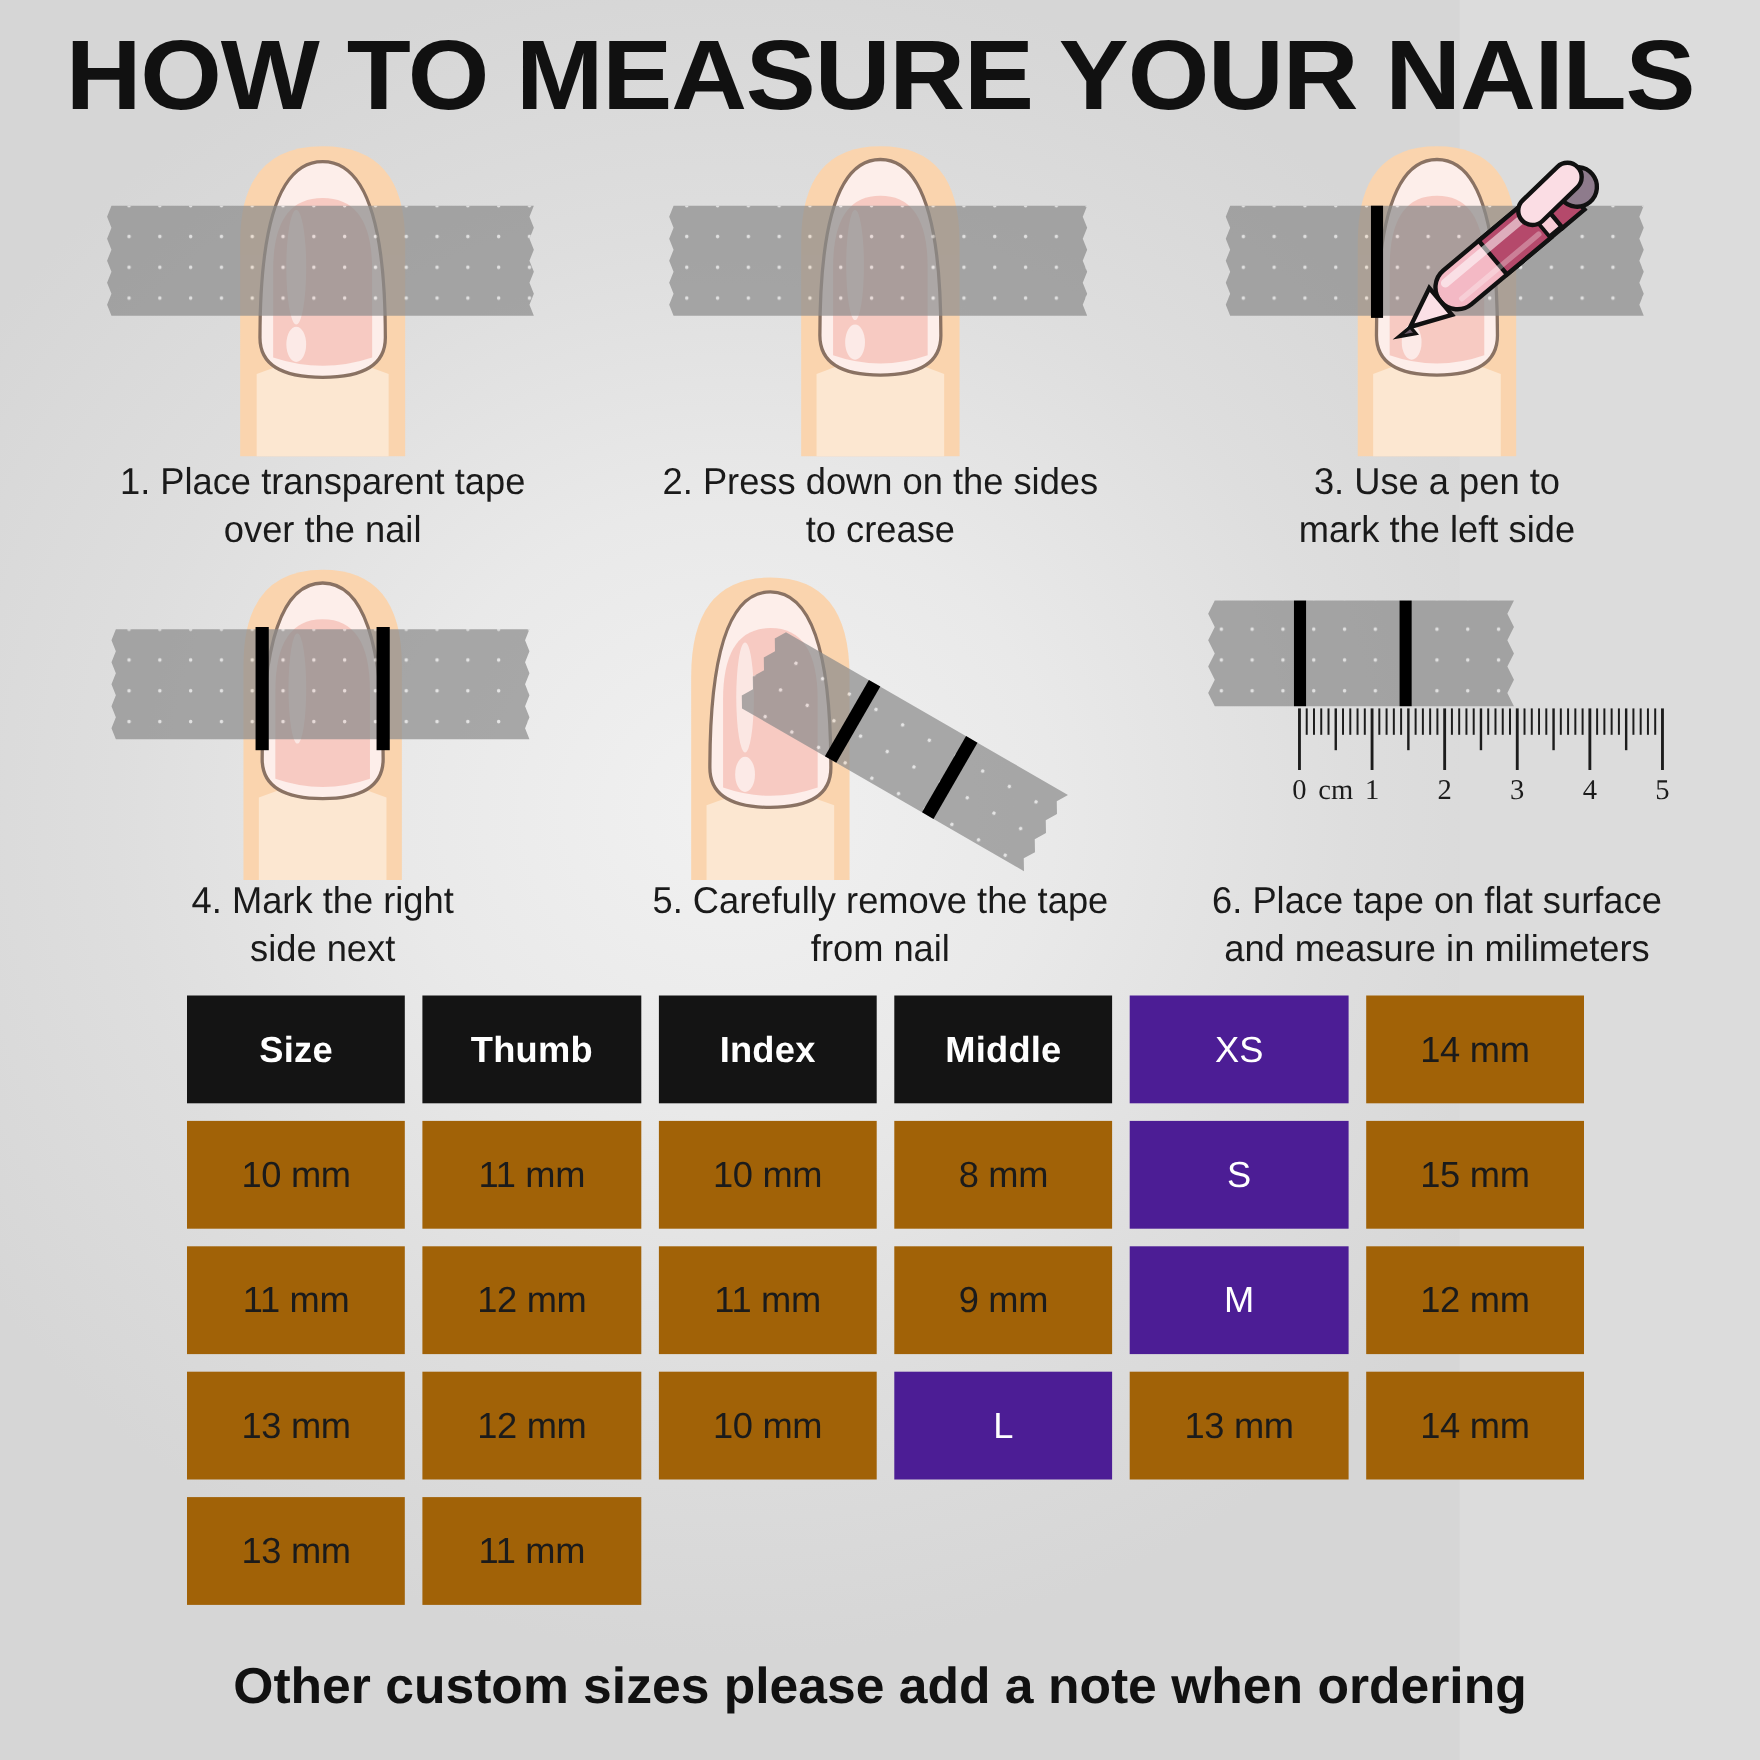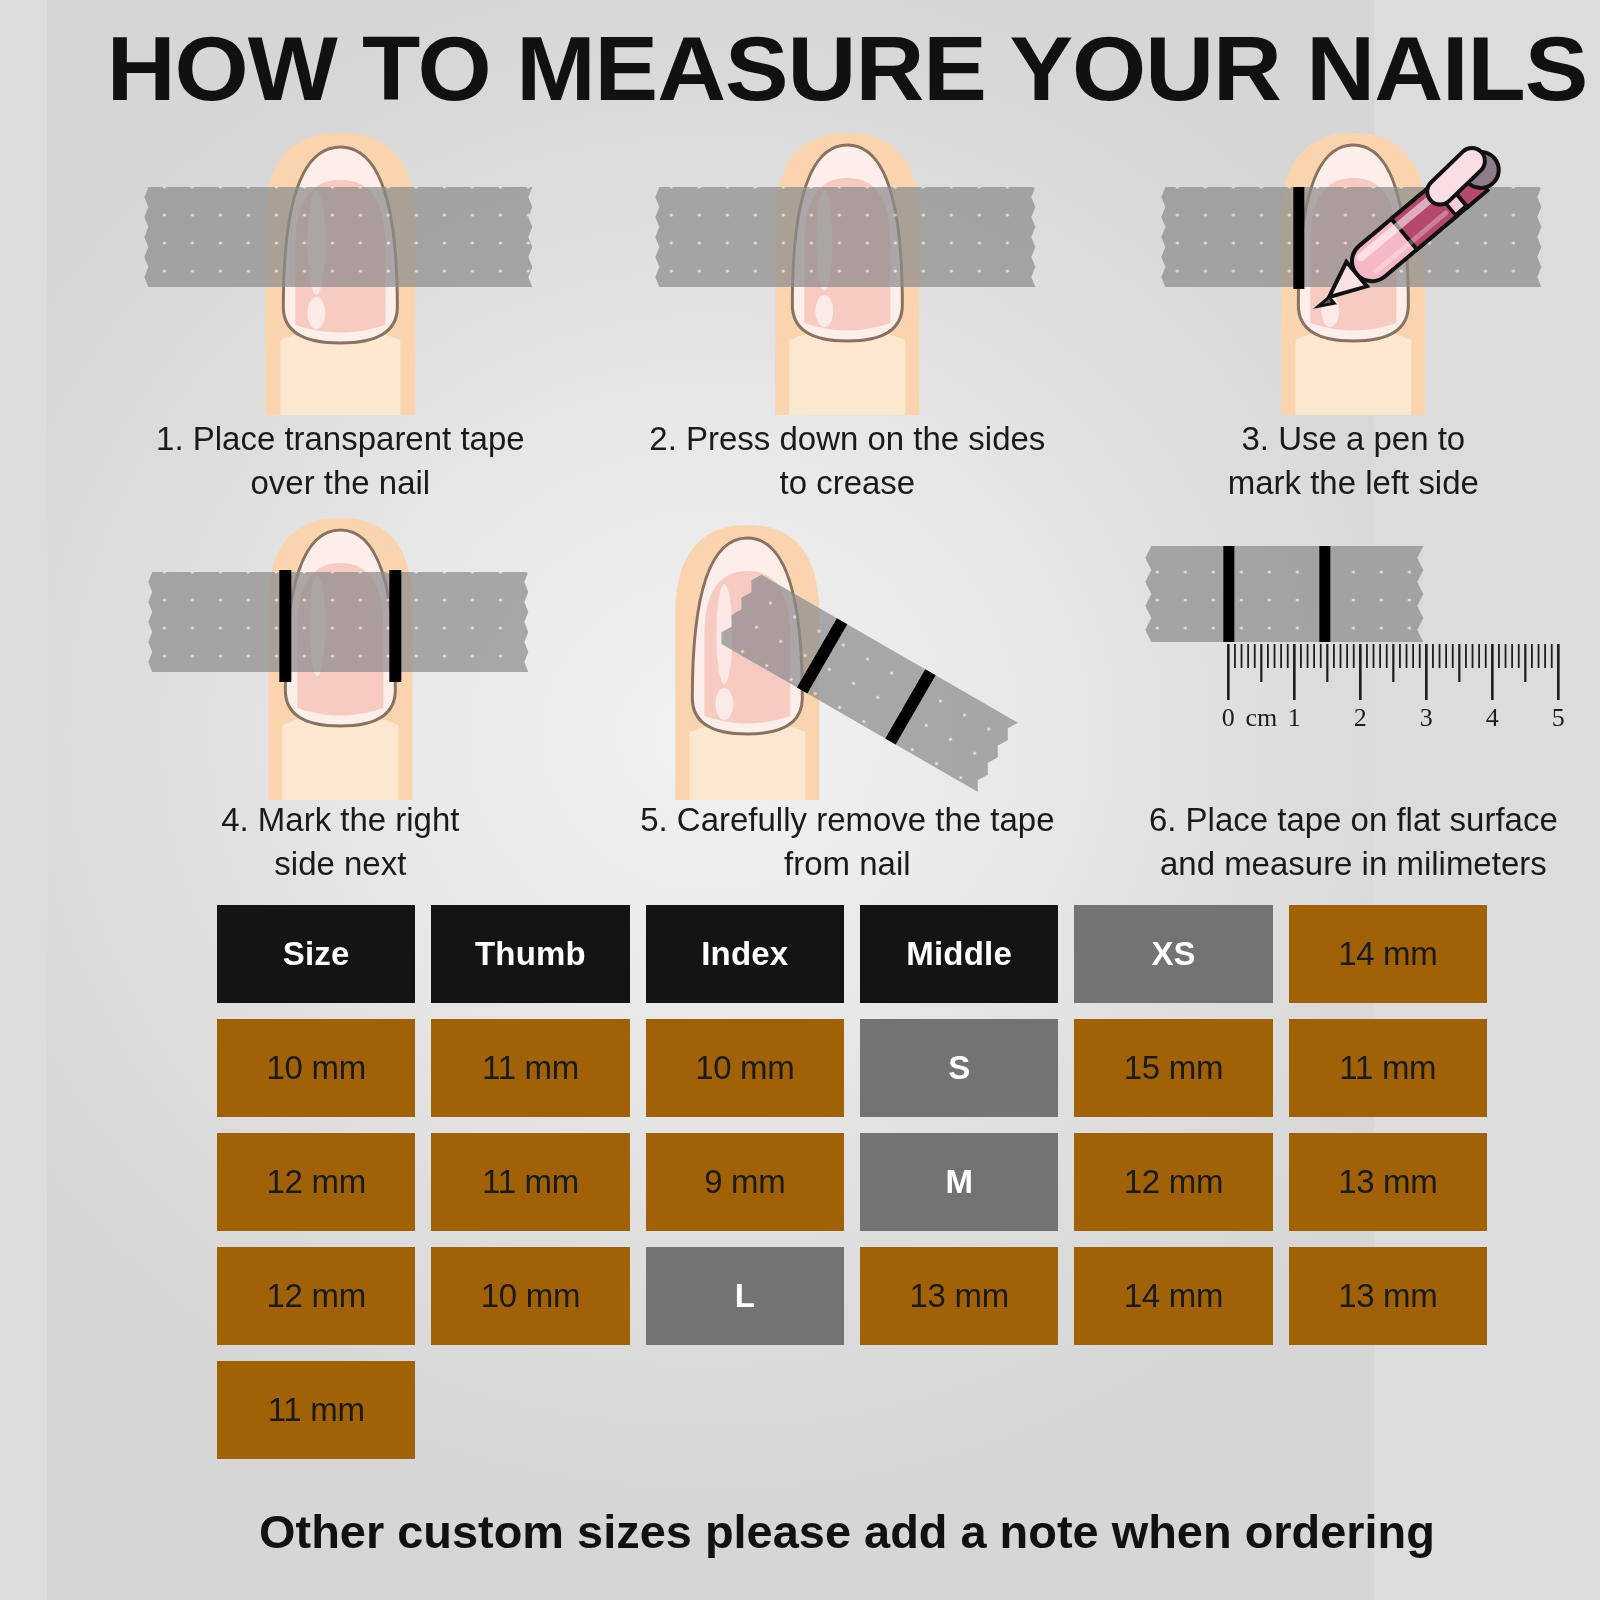--- a/index.html
+++ b/index.html
@@ -8,21 +8,21 @@
     font-family:"Liberation Sans", sans-serif;
     background:#dcdcdc;
     position:relative;
     overflow:hidden;
   }
   #bg-glow{
     position:absolute; inset:0;
     background:radial-gradient(ellipse 62% 48% at 50% 46%, #f1f1f1 0%, #e9e9e9 36%, #dedede 68%, #d6d6d6 100%);
     pointer-events:none;
   }
-  #page{ position:relative; width:1327px; height:1600px;margin-left:47px; }
+  #page{ position:relative; width:1327px; height:1600px; }
 
   
   #title{
     position:absolute; top:24px; left:0; width:1600px;
     text-align:center;
     font-size:90px; line-height:1.0;
     font-weight:700;
     letter-spacing:-1px;
     color:#111111;
     transform:scaleX(1.06);
@@ -65,21 +65,21 @@
   }
   .cell{
     display:flex; align-items:center; justify-content:center;
     font-size:33px;
   }
   .th{
     background:#141414; color:#ffffff; font-weight:700;
     letter-spacing:0.2px;
   }
   .sz{
-    background:#737373; color:#ffffff; font-weight:700;
+    background:#4c1d95; color:#ffffff; font-weight:400;
   }
   .td{
     background:#a16207; color:#1b1b1b; font-weight:400;
     letter-spacing:-0.3px;
   }
 
   
   #footer{
     position:absolute; top:1505px; left:0; width:1600px;
     text-align:center;
@@ -391,20 +391,21 @@
     <div class="cell th">Size</div>
     <div class="cell th">Thumb</div>
     <div class="cell th">Index</div>
     <div class="cell th">Middle</div>
 
     <div class="cell sz">XS</div>
     <div class="cell td">14 mm</div>
     <div class="cell td">10 mm</div>
     <div class="cell td">11 mm</div>
     <div class="cell td">10 mm</div>
+    <div class="cell td">8 mm</div>
 
     <div class="cell sz">S</div>
     <div class="cell td">15 mm</div>
     <div class="cell td">11 mm</div>
     <div class="cell td">12 mm</div>
     <div class="cell td">11 mm</div>
     <div class="cell td">9 mm</div>
 
     <div class="cell sz">M</div>
     <div class="cell td">12 mm</div>

